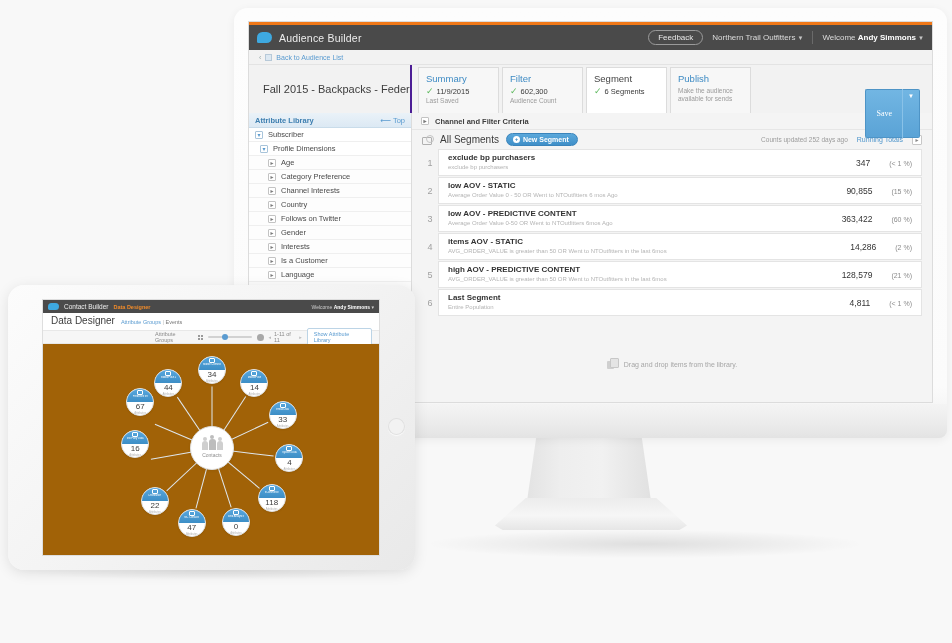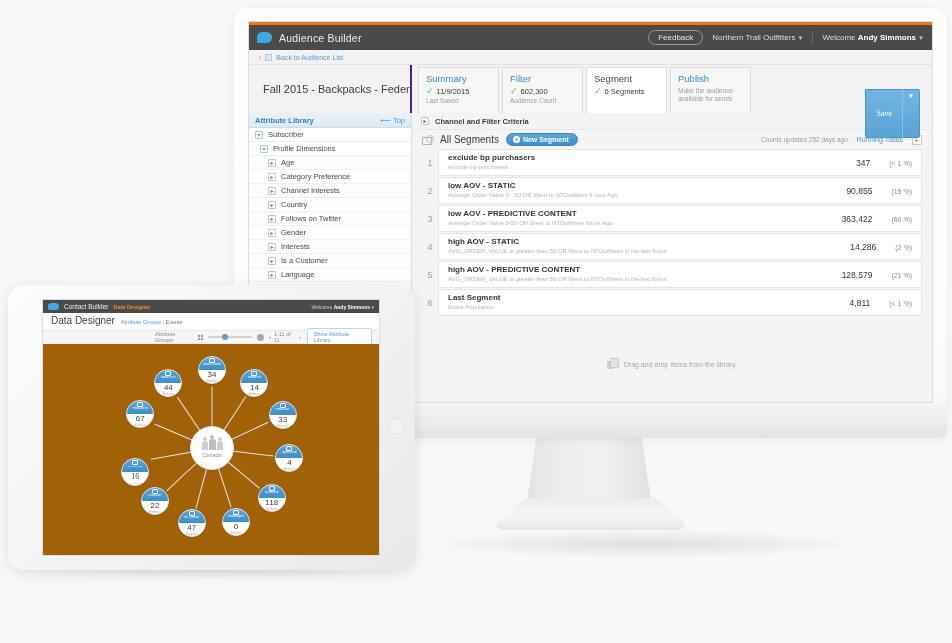--- a/index.html
+++ b/index.html
@@ -511,21 +511,21 @@
                 <span class="seg-count">363,422</span>
                 <span class="seg-pct">(60 %)</span>
               </div>
             </div>
           </div>
 
           <div class="seg-item">
             <div class="seg-num">4</div>
             <div class="seg-card">
               <div class="seg-texts">
-                <div class="seg-name">high AOV - STATIC</div>
+                <div class="seg-name">items AOV - STATIC</div>
                 <div class="seg-desc">AVG_ORDER_VALUE is greater than  50 OR  Went to NTOutfitters in the last 6mos</div>
               </div>
               <div class="seg-nums">
                 <span class="seg-count">14,286</span>
                 <span class="seg-pct">(2 %)</span>
               </div>
             </div>
           </div>
 
           <div class="seg-item">
@@ -691,29 +691,29 @@
             <div class="node-sub">Attributes</div>
           </div>
           <div class="node" style="left: 97.9544px; top: 143.196px;">
             <div class="node-top">
               <span class="node-ico"></span>
               <span class="node-lbl">Distribution</span>
             </div>
             <div class="node-num">22</div>
             <div class="node-sub">Attributes</div>
           </div>
-          <div class="node" style="left: 78.185px; top: 114px; font-family: Liberation Serif, serif;">
+          <div class="node" style="left: 78.185px; top: 86px;">
             <div class="node-top">
               <span class="node-ico"></span>
               <span class="node-lbl">3rd Party Data</span>
             </div>
             <div class="node-num">16</div>
             <div class="node-sub">Attributes</div>
           </div>
-          <div class="node" style="left: 83.2006px; top: 56px;">
+          <div class="node" style="left: 83.2006px; top: 44px;">
             <div class="node-top">
               <span class="node-ico"></span>
               <span class="node-lbl">Predictive Int</span>
             </div>
             <div class="node-num">67</div>
             <div class="node-sub">Attributes</div>
           </div>
           <div class="node" style="left: 111.383px; top: 25.3351px;">
             <div class="node-top">
               <span class="node-ico"></span>

